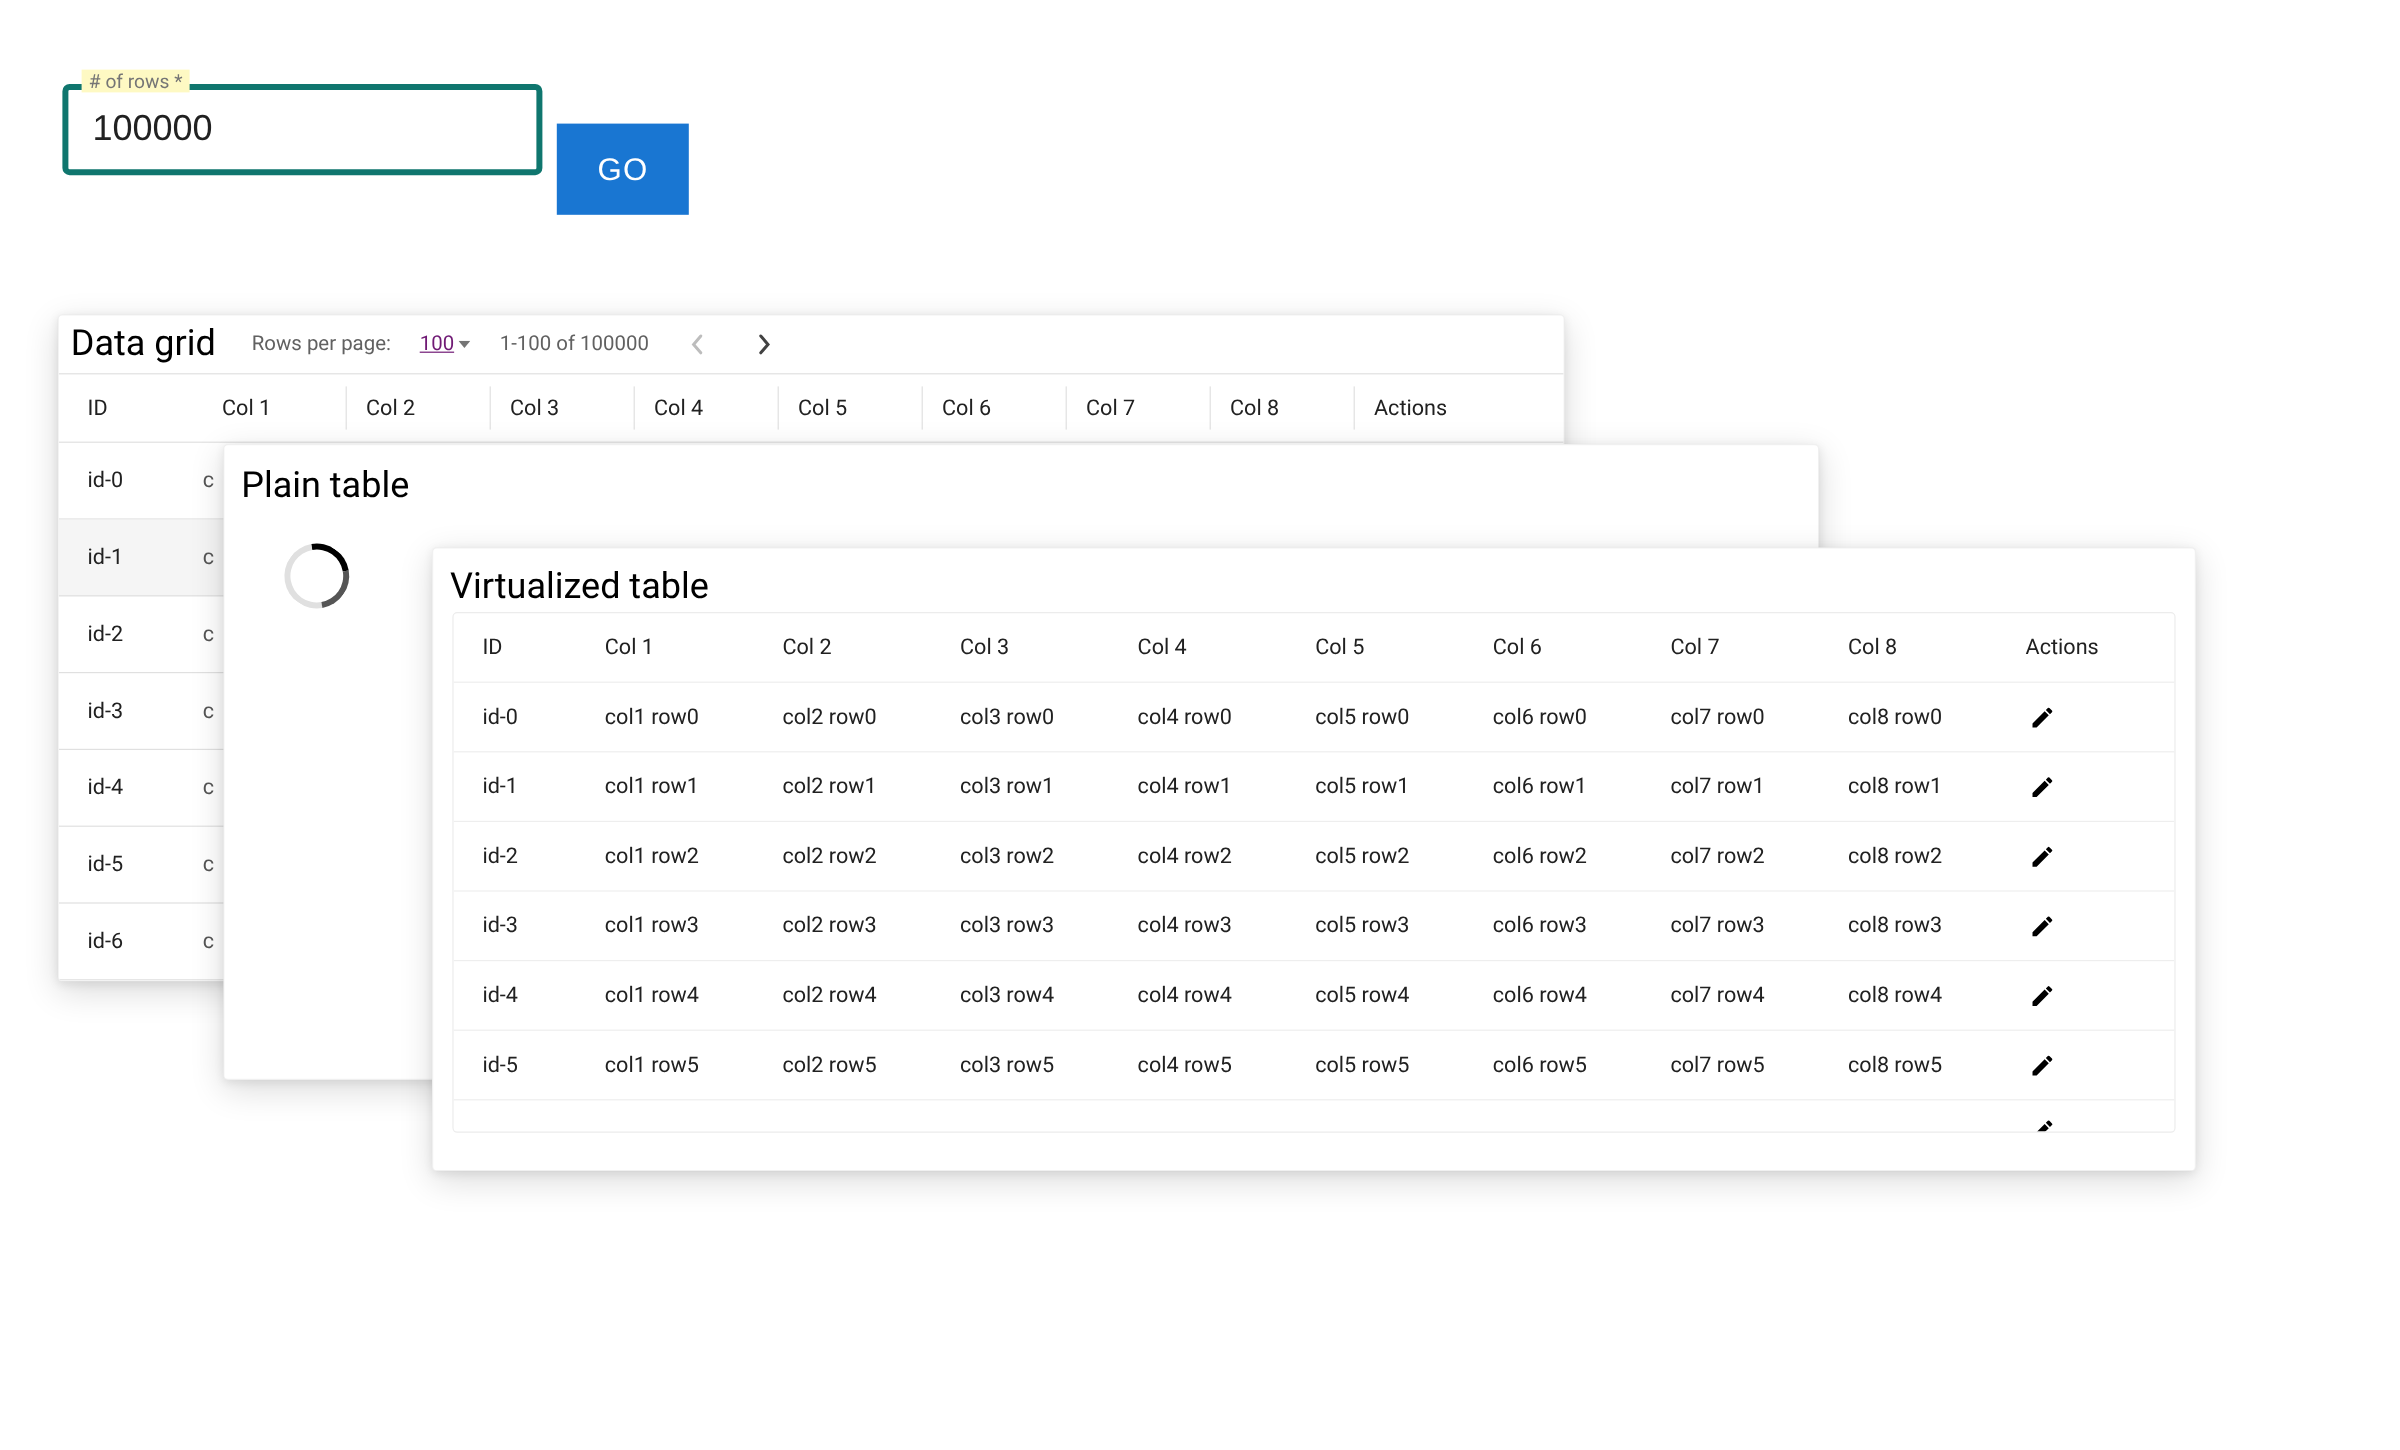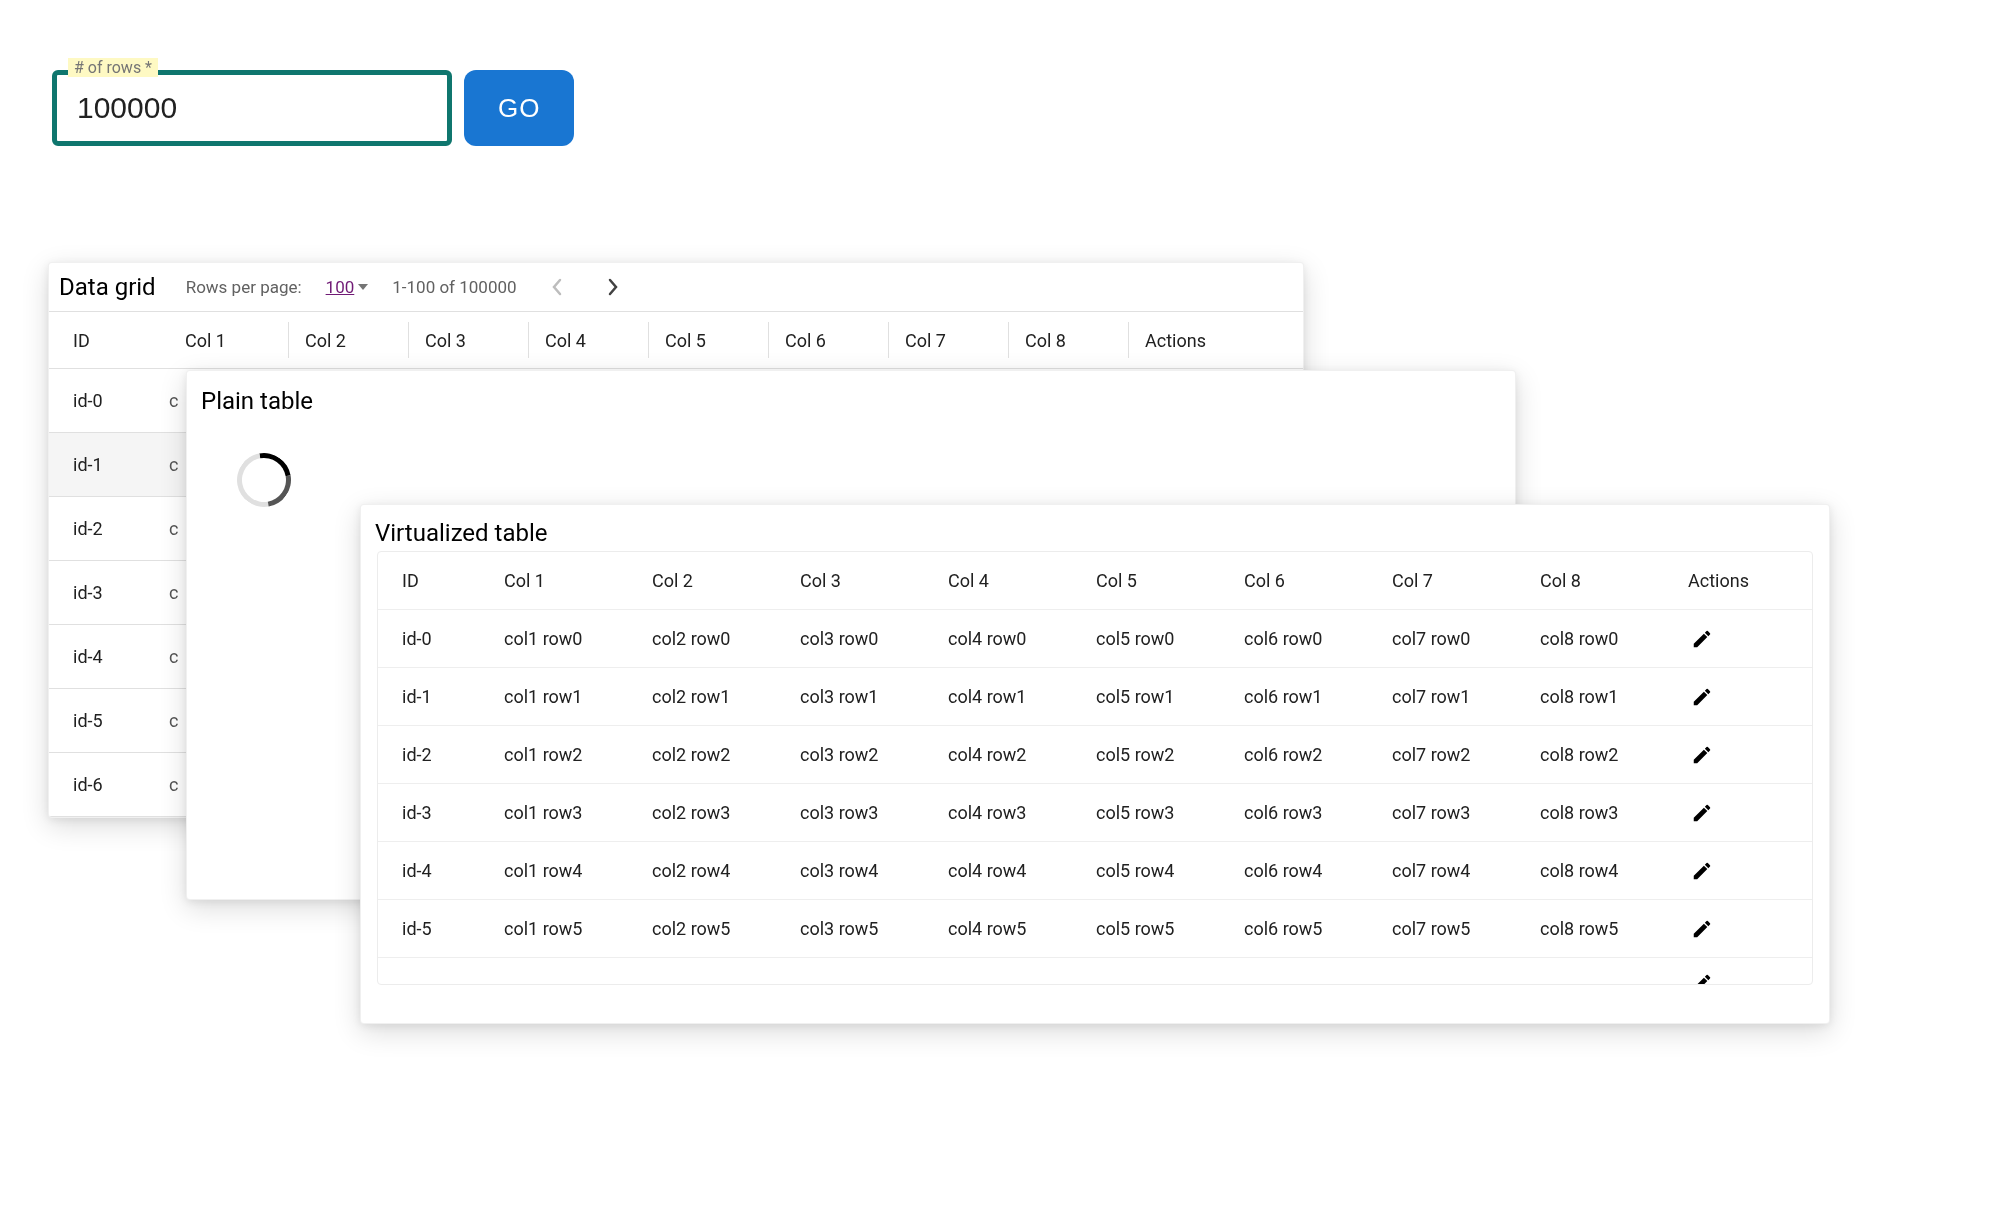--- a/index.html
+++ b/index.html
@@ -49,38 +49,39 @@
     border-radius: 6px;
     padding: 0 20px;
     font-size: 30px;
     color: #212121;
     outline: none;
   }
   .go-btn {
     height: 76px;
     padding: 0 34px;
     border: none;
-    border-radius: 12px;
+    border-radius: 0;
     background: #1976d2;
     color: #fff;
     font-size: 26px;
     letter-spacing: 1px;
     cursor: pointer;
+    margin-top: 33px;
   }
 
   
   .card {
     position: absolute;
     background: #fff;
     border: 1px solid rgba(0,0,0,0.06);
     border-radius: 4px;
     box-shadow: 0 8px 28px rgba(0,0,0,0.14), 0 2px 8px rgba(0,0,0,0.08);
   }
   .card-title {
-    font-size: 24px;
+    font-size: 30px;
     font-weight: 400;
     color: #000;
     padding: 10px 14px 4px 14px;
   }
 
   
   .card.grid {
     top: 262px;
     left: 48px;
     width: 1256px;
@@ -176,21 +177,21 @@
     height: 54px;
     border: 5px solid #e0e0e0;
     border-top-color: #000;
     border-right-color: #555;
     border-radius: 50%;
     transform: rotate(35deg);
   }
 
   
   .card.virt {
-    top: 504px;
+    top: 456px;
     left: 360px;
     width: 1470px;
     height: 520px;
     padding-top: 4px;
     overflow: hidden;
   }
   .vt-inner {
     margin: 0 16px;
     border: 1px solid #ececec;
     border-radius: 4px;

